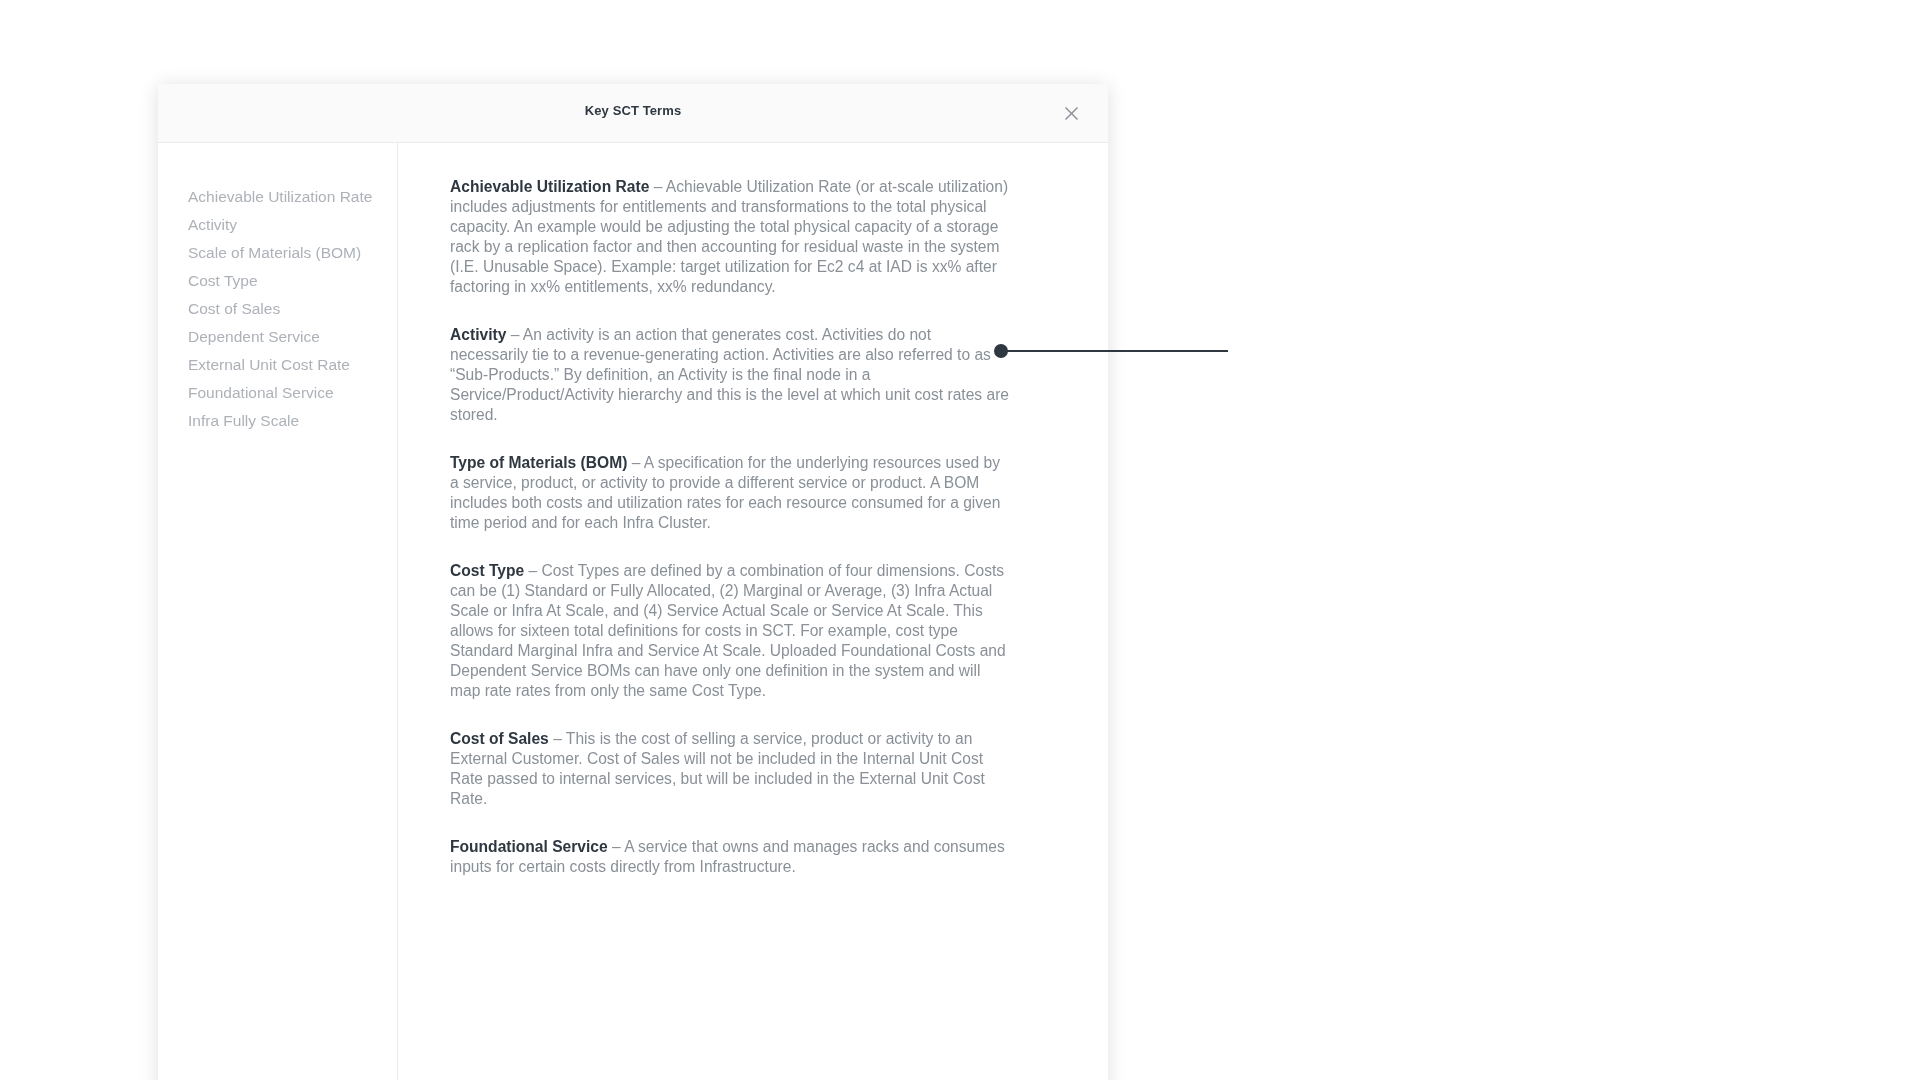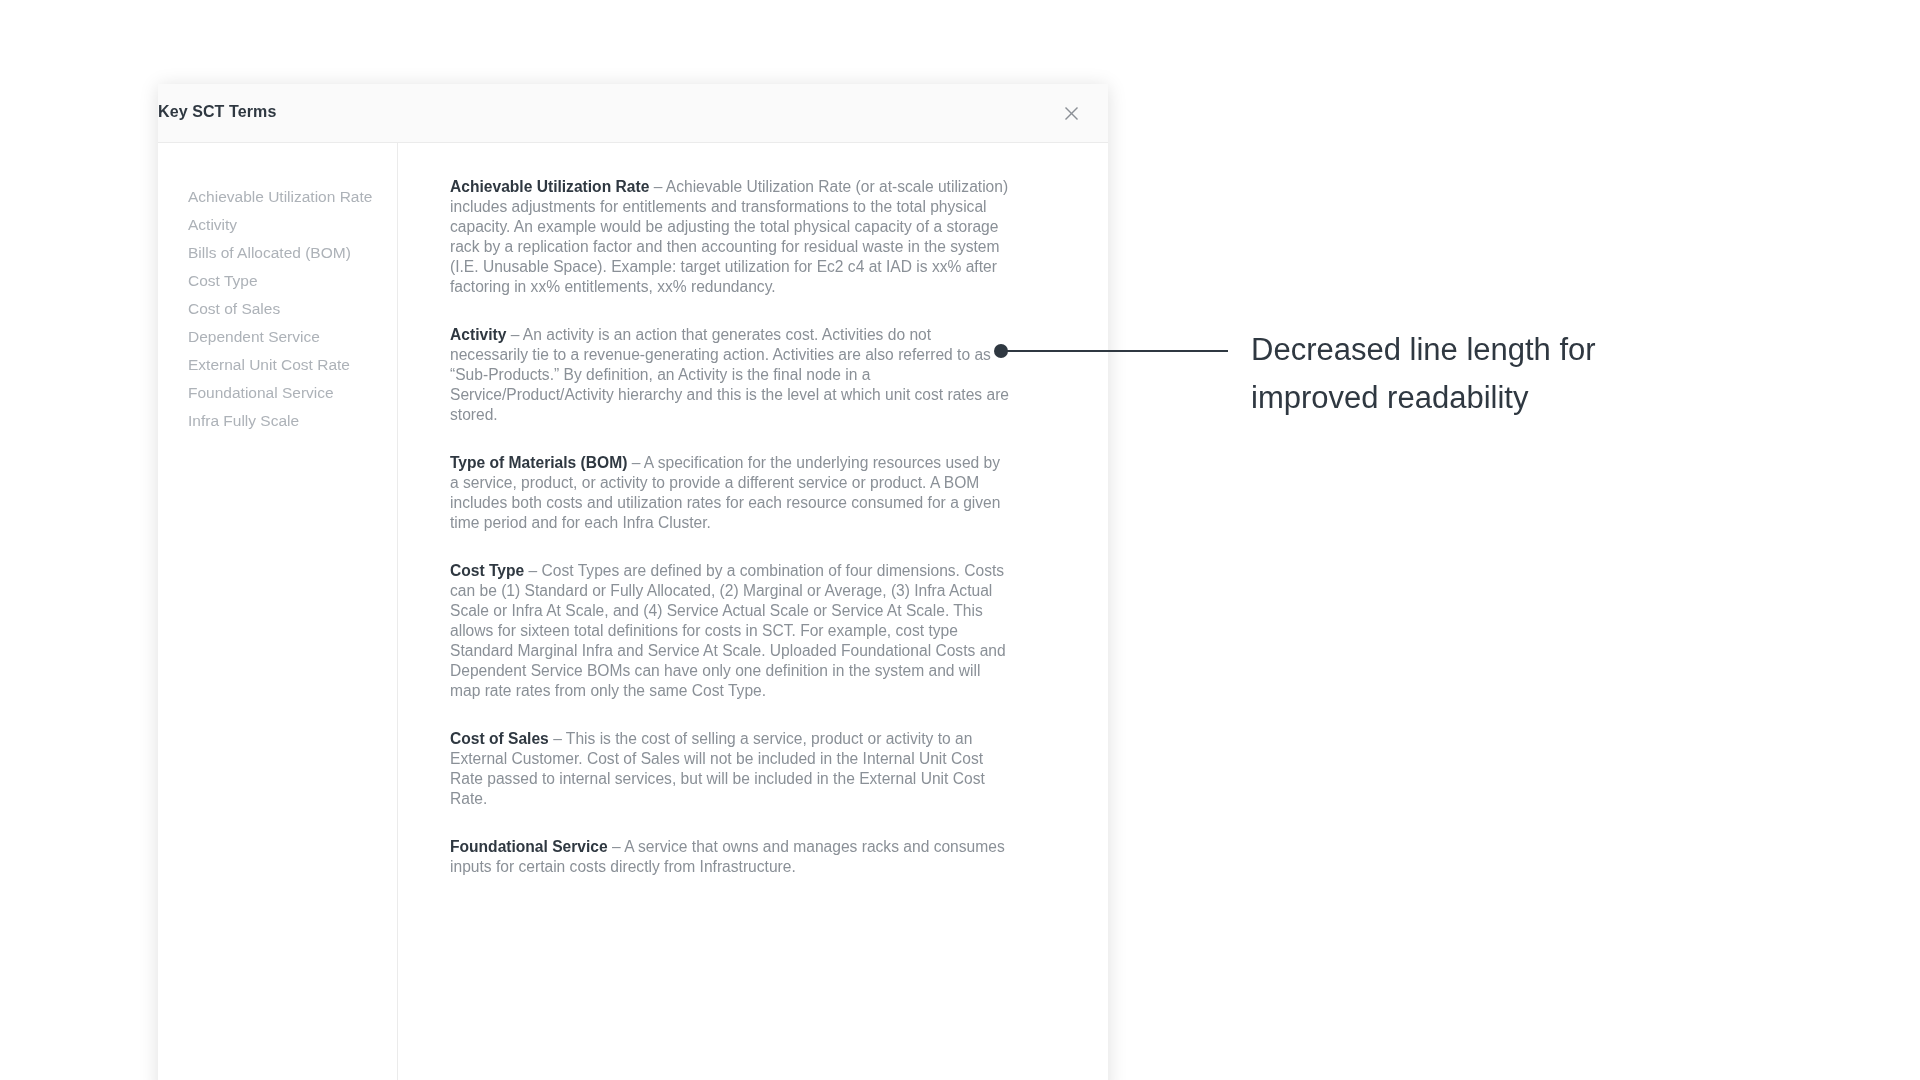--- a/index.html
+++ b/index.html
@@ -30,22 +30,22 @@
   #modal-header {
     position: relative;
     height: 58px;
     background: #fafafa;
     border-bottom: 1px solid #ebebeb;
   }
   #modal-title {
     position: absolute;
     left: 0; right: 0;
     top: 19px;
-    text-align: left;
-    font-size: 16px;
+    text-align: center;
+    font-size: 13px;
     font-weight: bold;
     color: #2f3841;
     letter-spacing: 0.1px;
   }
   #close-button {
     position: absolute;
     right: 22px;
     top: 14px;
     width: 30px;
     height: 30px;
@@ -151,21 +151,21 @@
         <line x1="13.5" y1="1.5" x2="1.5" y2="13.5" stroke="currentColor" stroke-width="1.4"></line>
       </svg>
     </div>
   </div>
 
   <div id="modal-body">
 
     <div id="sidebar">
       <div class="sidebar-item">Achievable Utilization Rate</div>
       <div class="sidebar-item">Activity</div>
-      <div class="sidebar-item">Bills of Allocated (BOM)</div>
+      <div class="sidebar-item">Scale of Materials (BOM)</div>
       <div class="sidebar-item">Cost Type</div>
       <div class="sidebar-item">Cost of Sales</div>
       <div class="sidebar-item">Dependent Service</div>
       <div class="sidebar-item">External Unit Cost Rate</div>
       <div class="sidebar-item">Foundational Service</div>
       <div class="sidebar-item">Infra Fully Scale</div>
     </div>
 
     <div id="content">
       <p class="term-block"><span class="term-name">Achievable Utilization Rate</span><span> – Achievable Utilization Rate (or at-scale utilization) includes adjustments for entitlements and transformations to the total physical capacity. An example would be adjusting the total physical capacity of a storage rack by a replication factor and then accounting for residual waste in the system (I.E. Unusable Space). Example: target utilization for Ec2 c4 at IAD is xx% after factoring in xx% entitlements, xx% redundancy.</span></p>
@@ -176,14 +176,13 @@
       <p class="term-block"><span class="term-name">Foundational Service</span><span> – A service that owns and manages racks and consumes inputs for certain costs directly from Infrastructure.</span></p>
 
     </div>
 
   </div>
 </div>
 
 <div id="annotation-dot"></div>
 <div id="annotation-line"></div>
 <div id="annotation-text">
-  <div id="annotation-body">Decreased line length for improved readability</div>
 </div>
 
 </body></html>

